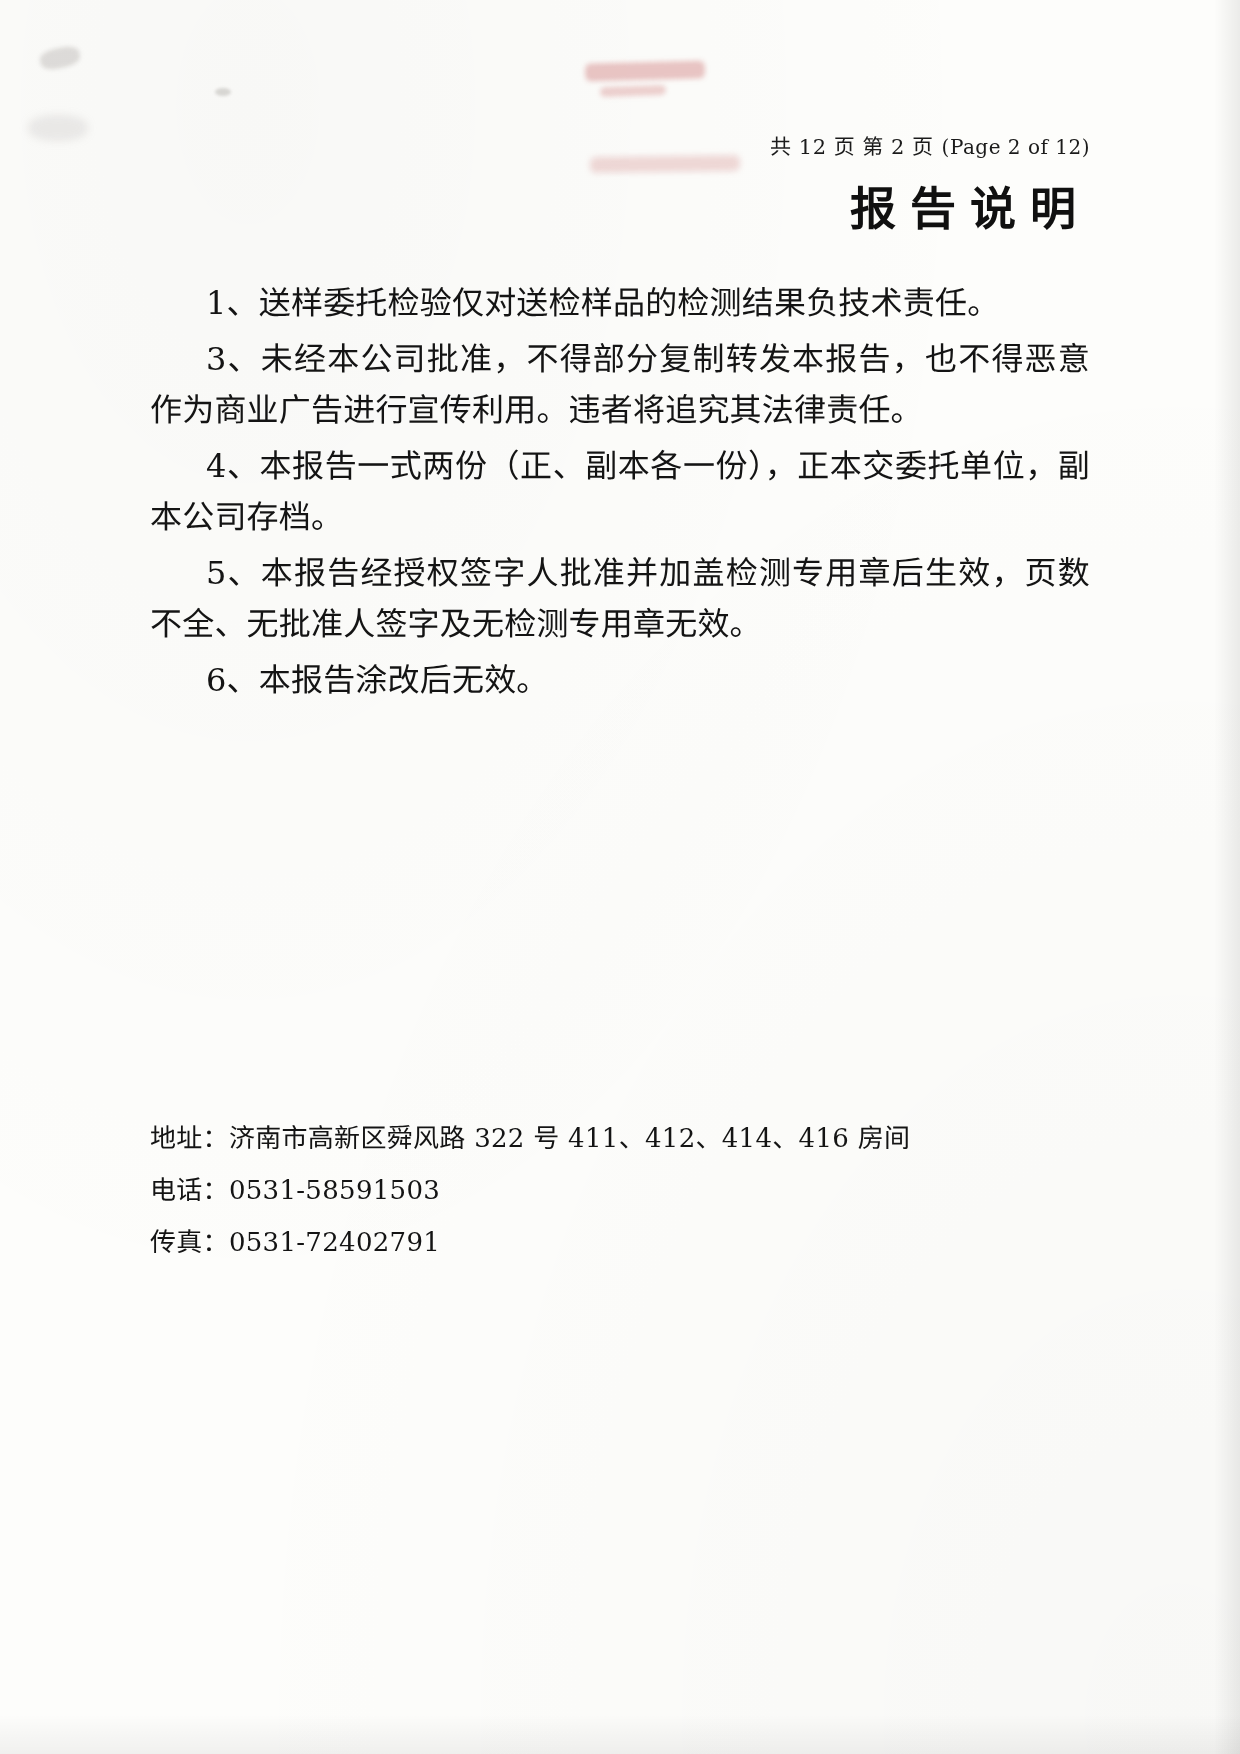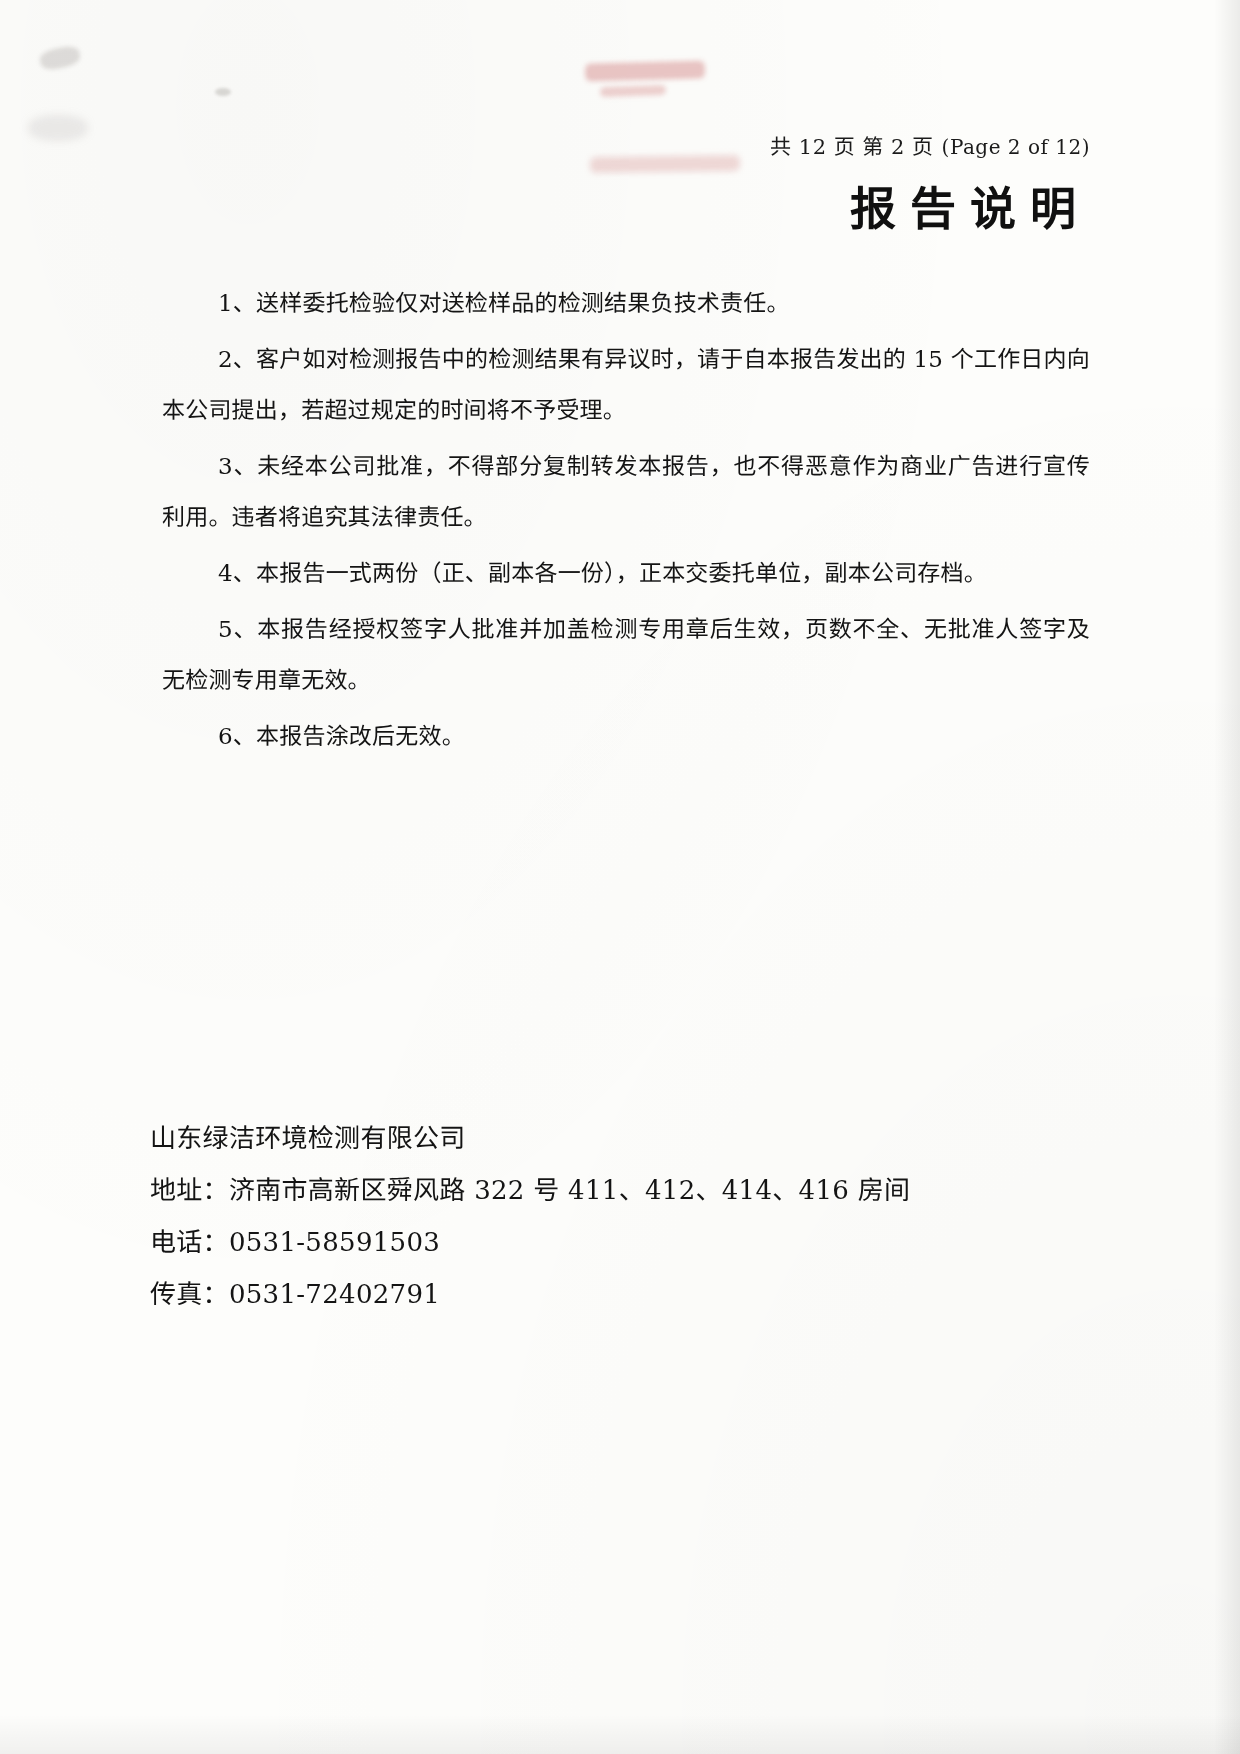--- a/index.html
+++ b/index.html
@@ -69,24 +69,24 @@
   }
 
   
   .clauses {
     position: absolute;
     top: 278px;
     left: 0;
     width: 940px;
   }
   .clause {
-    font-size: 23px;
+    font-size: 32px;
     line-height: 51px;
     text-indent: 56px;
-    margin: 0 0 5px 12px;
+    margin: 0 0 5px 0;
     text-align: justify;
     text-justify: inter-ideograph;
     color: #141414;
     letter-spacing: 0.2px;
   }
 
   
   .footer {
     position: absolute;
     top: 1112px;
@@ -194,29 +194,27 @@
   <div class="content">
 
     <div class="page-marker">
       <span class="cn">共 12 页 第 2 页</span><span class="en">(Page 2 of 12)</span>
     </div>
 
     <div class="doc-title">报告说明</div>
 
     <div class="clauses">
       <p class="clause">1、送样委托检验仅对送检样品的检测结果负技术责任。</p>
-      <p class="clause">2、客户如对检测报告中的检测结果有异议时，请于自本报告发出的 15 个工作日内向本公司提出，若超过规定的时间将不予受理。</p>
       <p class="clause">3、未经本公司批准，不得部分复制转发本报告，也不得恶意作为商业广告进行宣传利用。违者将追究其法律责任。</p>
       <p class="clause">4、本报告一式两份（正、副本各一份），正本交委托单位，副本公司存档。</p>
       <p class="clause">5、本报告经授权签字人批准并加盖检测专用章后生效，页数不全、无批准人签字及无检测专用章无效。</p>
       <p class="clause">6、本报告涂改后无效。</p>
     </div>
 
     <div class="footer">
-      <div class="footer-line">山东绿洁环境检测有限公司</div>
       <div class="footer-line">地址：济南市高新区舜风路 322 号 411、412、414、416 房间</div>
       <div class="footer-line">电话：0531-58591503</div>
       <div class="footer-line">传真：0531-72402791</div>
     </div>
 
   </div>
 
   <div class="artifact edge-shadow-right"></div>
   <div class="artifact edge-shadow-bottom"></div>
 </div>

